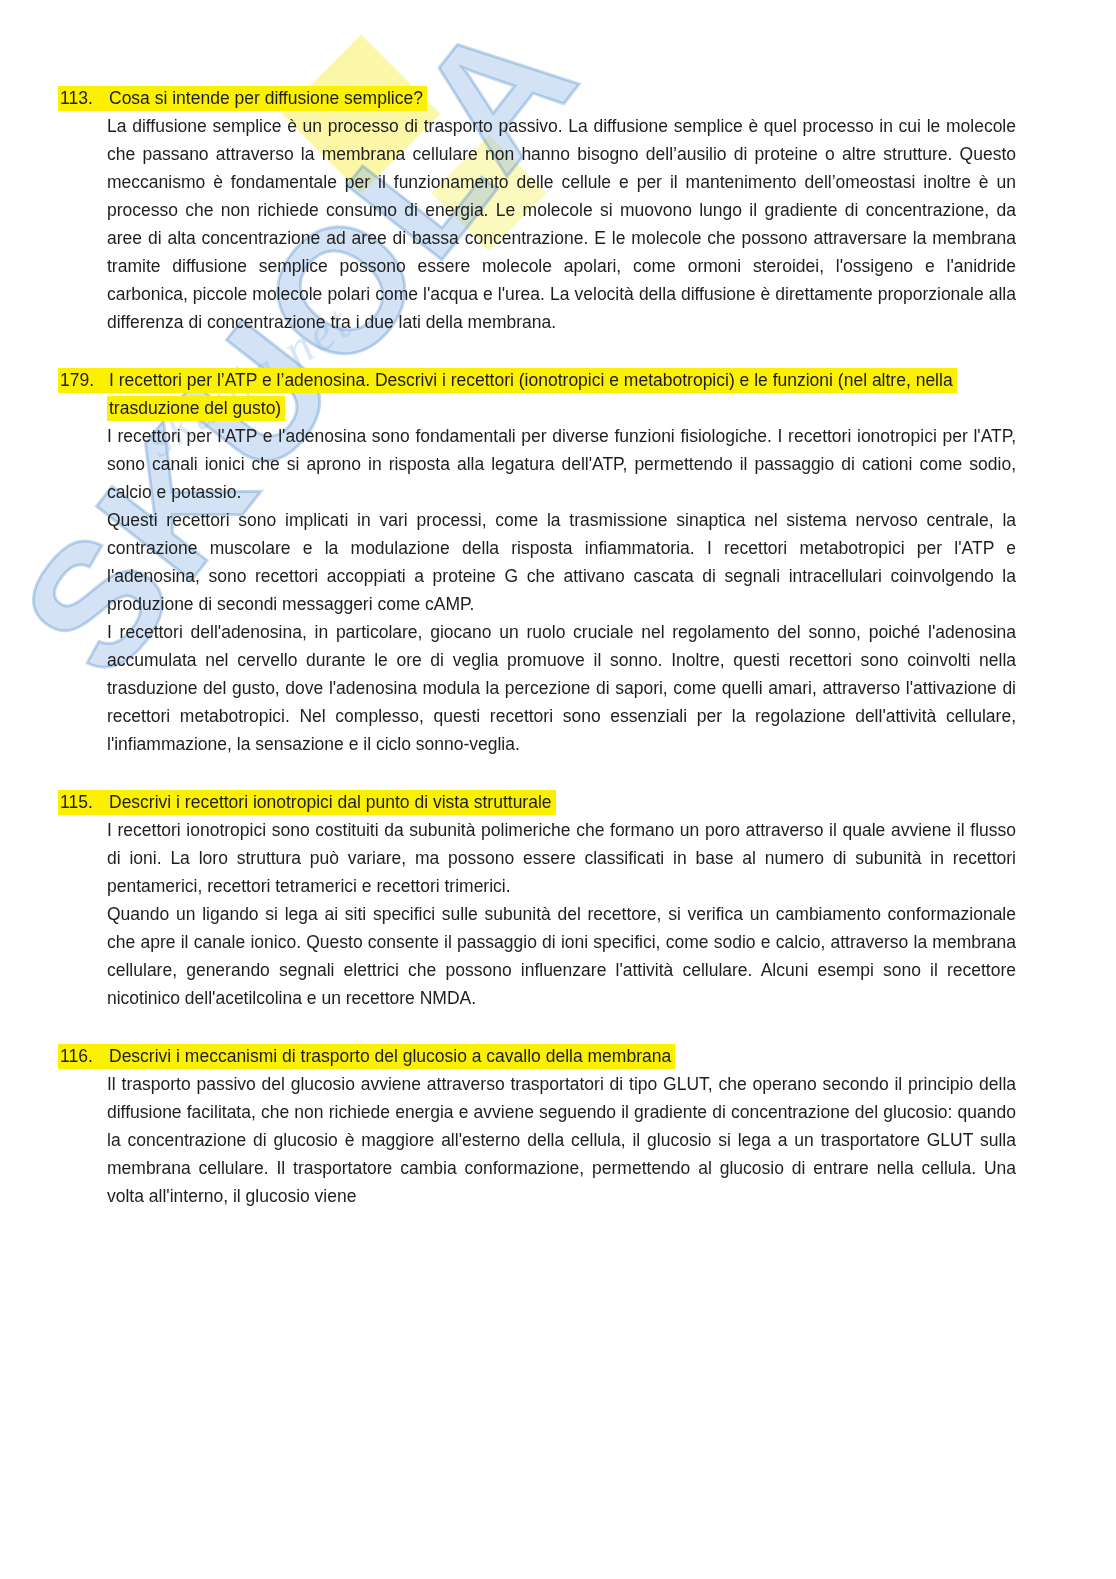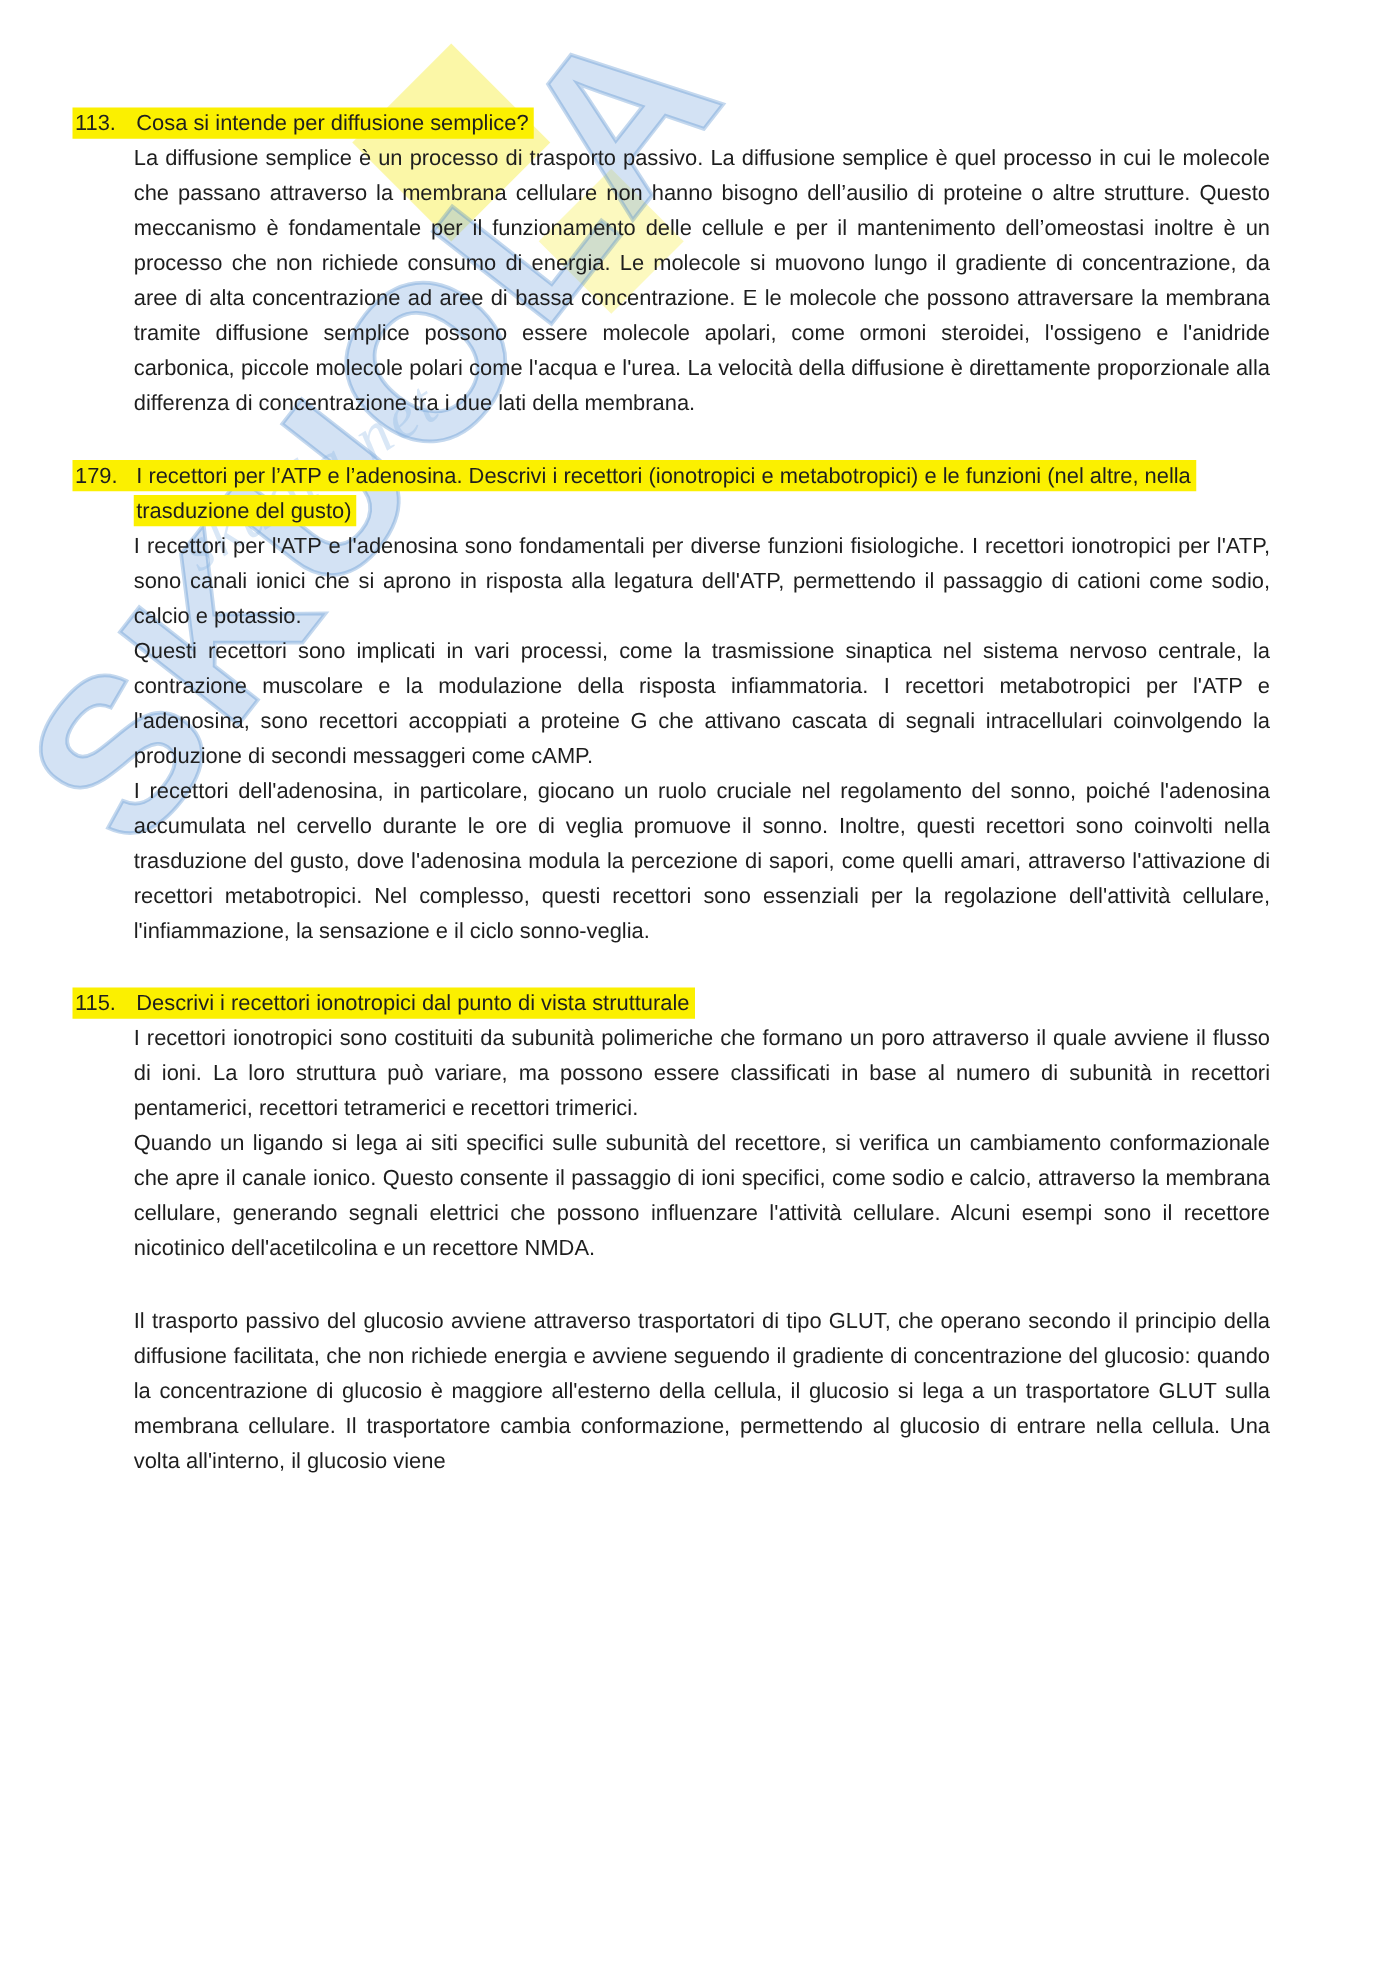--- a/index.html
+++ b/index.html
@@ -108,19 +108,22 @@
       <div class="q-header">
         <span class="hl"><span class="q-num">115.</span><span>Descrivi i recettori ionotropici dal punto di vista strutturale</span></span>
       </div>
       <div class="q-body">
         <p>I recettori ionotropici sono costituiti da subunità polimeriche che formano un poro attraverso il quale avviene il flusso di ioni. La loro struttura può variare, ma possono essere classificati in base al numero di subunità in recettori pentamerici, recettori tetramerici e recettori trimerici.</p>
         <p>Quando un ligando si lega ai siti specifici sulle subunità del recettore, si verifica un cambiamento conformazionale che apre il canale ionico. Questo consente il passaggio di ioni specifici, come sodio e calcio, attraverso la membrana cellulare, generando segnali elettrici che possono influenzare l'attività cellulare. Alcuni esempi sono il recettore nicotinico dell'acetilcolina e un recettore NMDA.</p>
       </div>
     </div>
 
     <div class="question">
+      <div class="q-header">
+        <span class="hl"><span class="q-num">116.</span><span>Descrivi i meccanismi di trasporto del glucosio a cavallo della membrana</span></span>
+      </div>
       <div class="q-body">
         <p>Il trasporto passivo del glucosio avviene attraverso trasportatori di tipo GLUT, che operano secondo il principio della diffusione facilitata, che non richiede energia e avviene seguendo il gradiente di concentrazione del glucosio: quando la concentrazione di glucosio è maggiore all'esterno della cellula, il glucosio si lega a un trasportatore GLUT sulla membrana cellulare. Il trasportatore cambia conformazione, permettendo al glucosio di entrare nella cellula. Una volta all'interno, il glucosio viene</p>
       </div>
     </div>
 
   </div>
 </div>
 
 </body></html>

